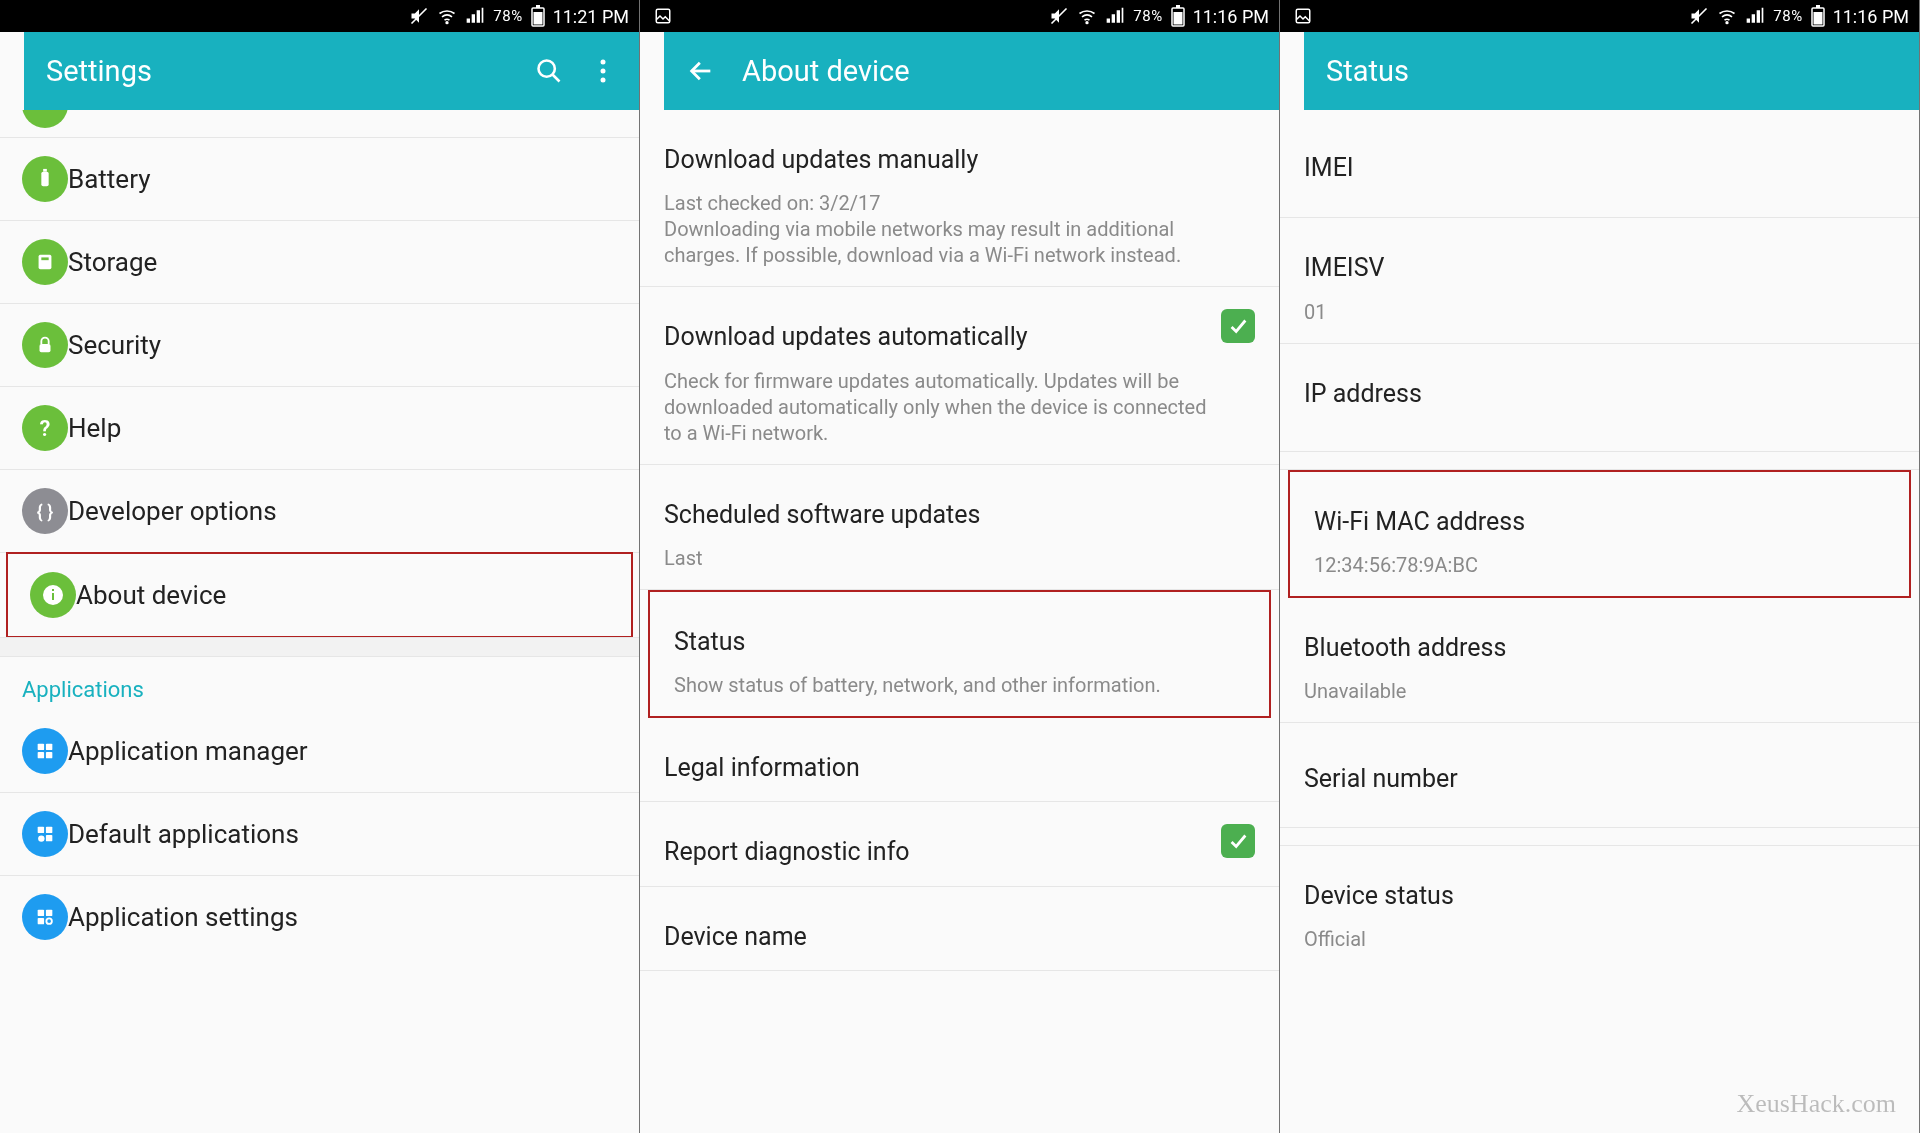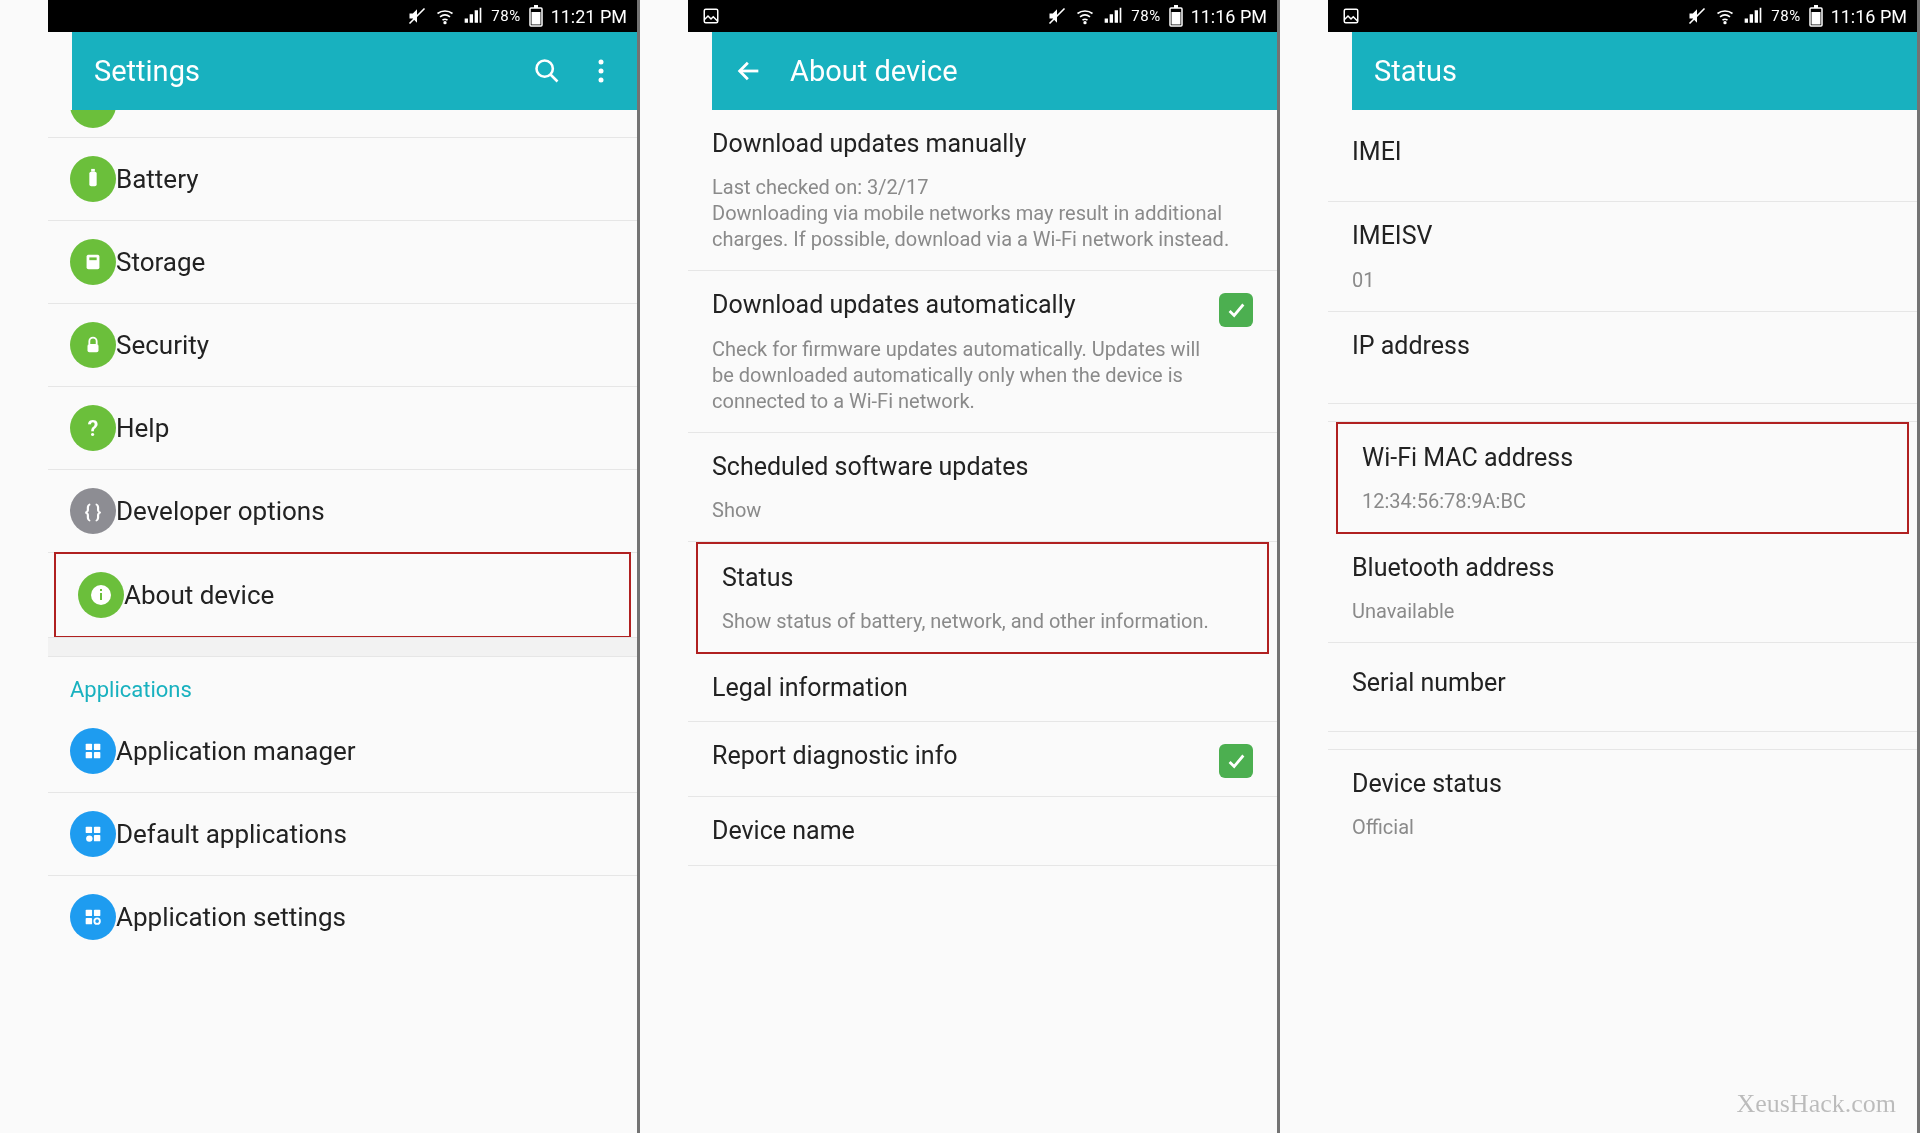--- a/index.html
+++ b/index.html
@@ -8,24 +8,23 @@
     background: #fff;
     width: 1920px;
     height: 1133px;
     display: flex;
     position: relative;
   }
   .phone {
     flex: 1;
     display: flex;
     flex-direction: column;
-    border-right: 3px solid #737373;
+    border-right: 1px solid #737373;
     background: #fafafa;
     min-width: 0;
-    padding-left: 48px;
   }
   .phone:last-child { border-right: none; }
 
   
   .statusbar {
     height: 32px;
     background: #000;
     color: #fff;
     display: flex;
     align-items: center;
@@ -113,21 +112,21 @@
 
   
   .item {
     padding: 18px 24px 18px 24px;
     border-bottom:1px solid #e6e6e6;
     display:flex;
     align-items:flex-start;
     gap:14px;
   }
   .item .body { flex:1; min-width:0; }
-  .item .title2 { font-size:25px; color:#222; line-height:1.25; }
+  .item .title2 { font-size:25px; color:#222; line-height:1.25;margin-top:16px; }
   .item .sub { font-size:20px; color:#8a8a8a; margin-top:15px; line-height:1.3; }
   .chk {
     width:34px; height:34px; border-radius:6px;
     background:#4caf50;
     display:flex; align-items:center; justify-content:center;
     margin-top:4px; flex-shrink:0;
   }
   .hl2 { border:2px solid #b02020; margin:0 8px; }
   .hl3 { border:2px solid #b02020; margin:0 8px; }
 
@@ -355,21 +354,21 @@
         </div>
         <div class="chk">
           <svg width="22" height="22" viewBox="0 0 24 24" fill="none" stroke="#fff" stroke-width="3">
               <polyline points="5 13 10 18 20 6"></polyline>
             </svg>
         </div>
       </div>
       <div class="item">
         <div class="body">
           <div class="title2">Scheduled software updates</div>
-          <div class="sub">Show</div>
+          <div class="sub">Last</div>
         </div>
       </div>
       <div class="hl2">
         <div class="item" style="border-bottom:none;">
           <div class="body">
             <div class="title2">Status</div>
             <div class="sub">Show status of battery, network, and other information.</div>
           </div>
         </div>
       </div>

